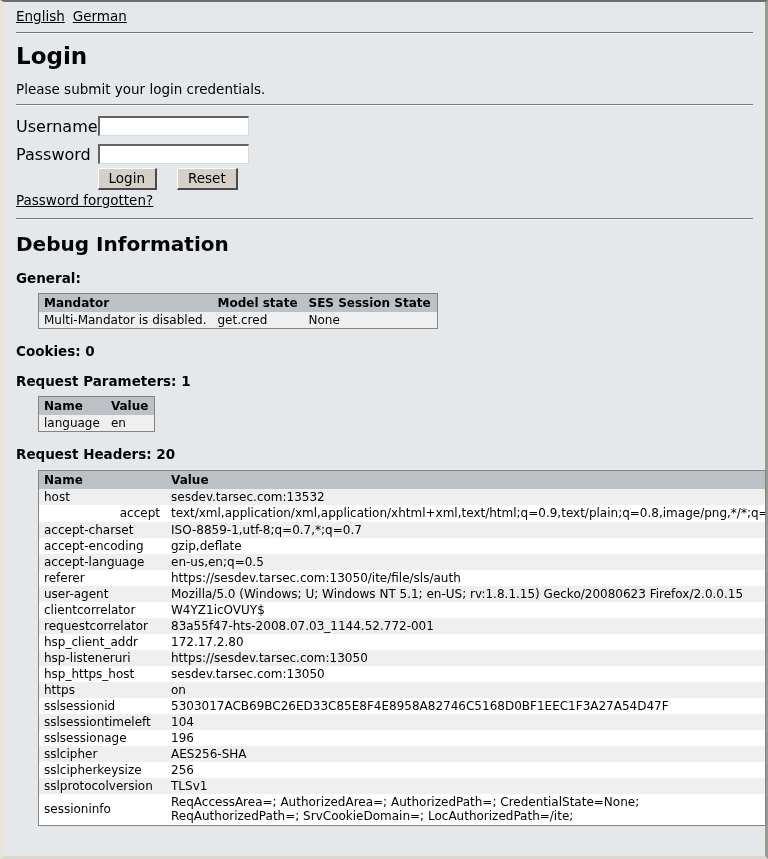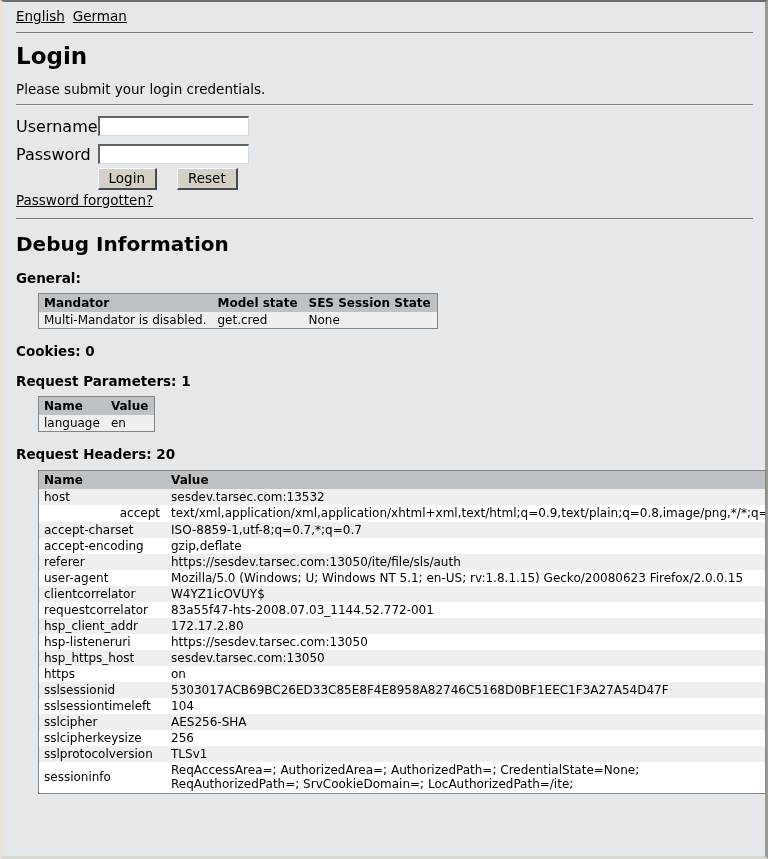--- a/index.html
+++ b/index.html
@@ -295,20 +295,24 @@
         </tr>
         <tr>
           <td class="c0">accept-charset</td>
           <td class="c1">ISO-8859-1,utf-8;q=0.7,*;q=0.7</td>
         </tr>
         <tr>
           <td class="c0">accept-encoding</td>
           <td class="c1">gzip,deflate</td>
         </tr>
         <tr>
+          <td class="c0">accept-language</td>
+          <td class="c1">en-us,en;q=0.5</td>
+        </tr>
+        <tr>
           <td class="c0">referer</td>
           <td class="c1">https://sesdev.tarsec.com:13050/ite/file/sls/auth</td>
         </tr>
         <tr>
           <td class="c0">user-agent</td>
           <td class="c1">Mozilla/5.0 (Windows; U; Windows NT 5.1; en-US; rv:1.8.1.15) Gecko/20080623 Firefox/2.0.0.15</td>
         </tr>
         <tr>
           <td class="c0">clientcorrelator</td>
           <td class="c1">W4YZ1icOVUY$</td>
@@ -335,20 +339,24 @@
         </tr>
         <tr>
           <td class="c0">sslsessionid</td>
           <td class="c1">5303017ACB69BC26ED33C85E8F4E8958A82746C5168D0BF1EEC1F3A27A54D47F</td>
         </tr>
         <tr>
           <td class="c0">sslsessiontimeleft</td>
           <td class="c1">104</td>
         </tr>
         <tr>
+          <td class="c0">sslsessionage</td>
+          <td class="c1">196</td>
+        </tr>
+        <tr>
           <td class="c0">sslcipher</td>
           <td class="c1">AES256-SHA</td>
         </tr>
         <tr>
           <td class="c0">sslcipherkeysize</td>
           <td class="c1">256</td>
         </tr>
         <tr>
           <td class="c0">sslprotocolversion</td>
           <td class="c1">TLSv1</td>

